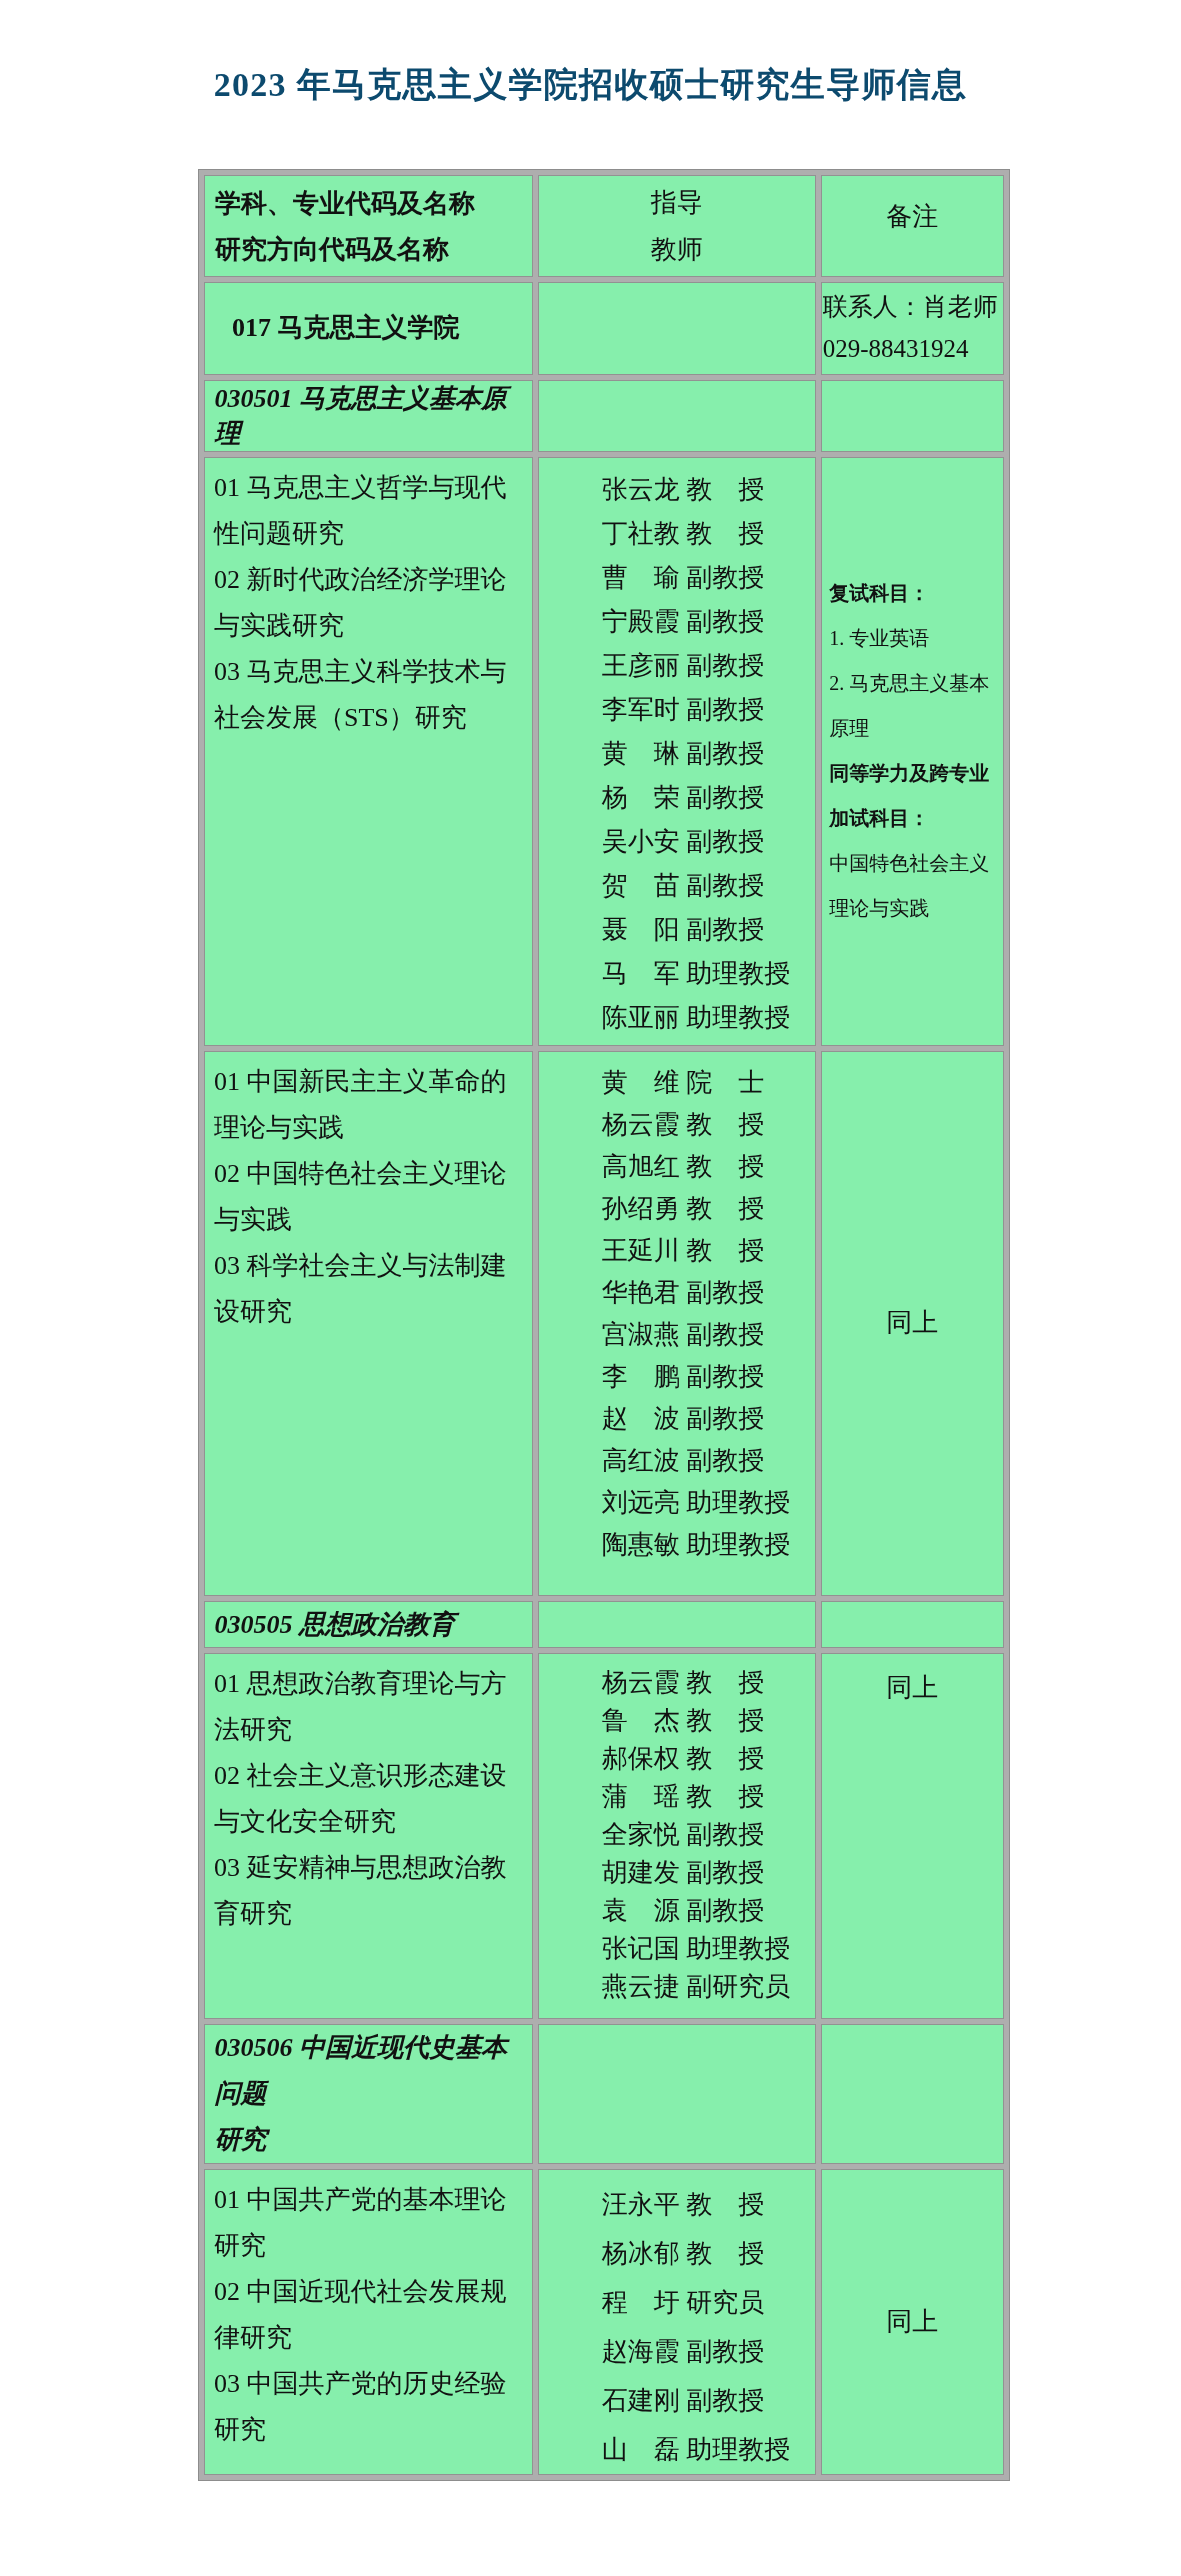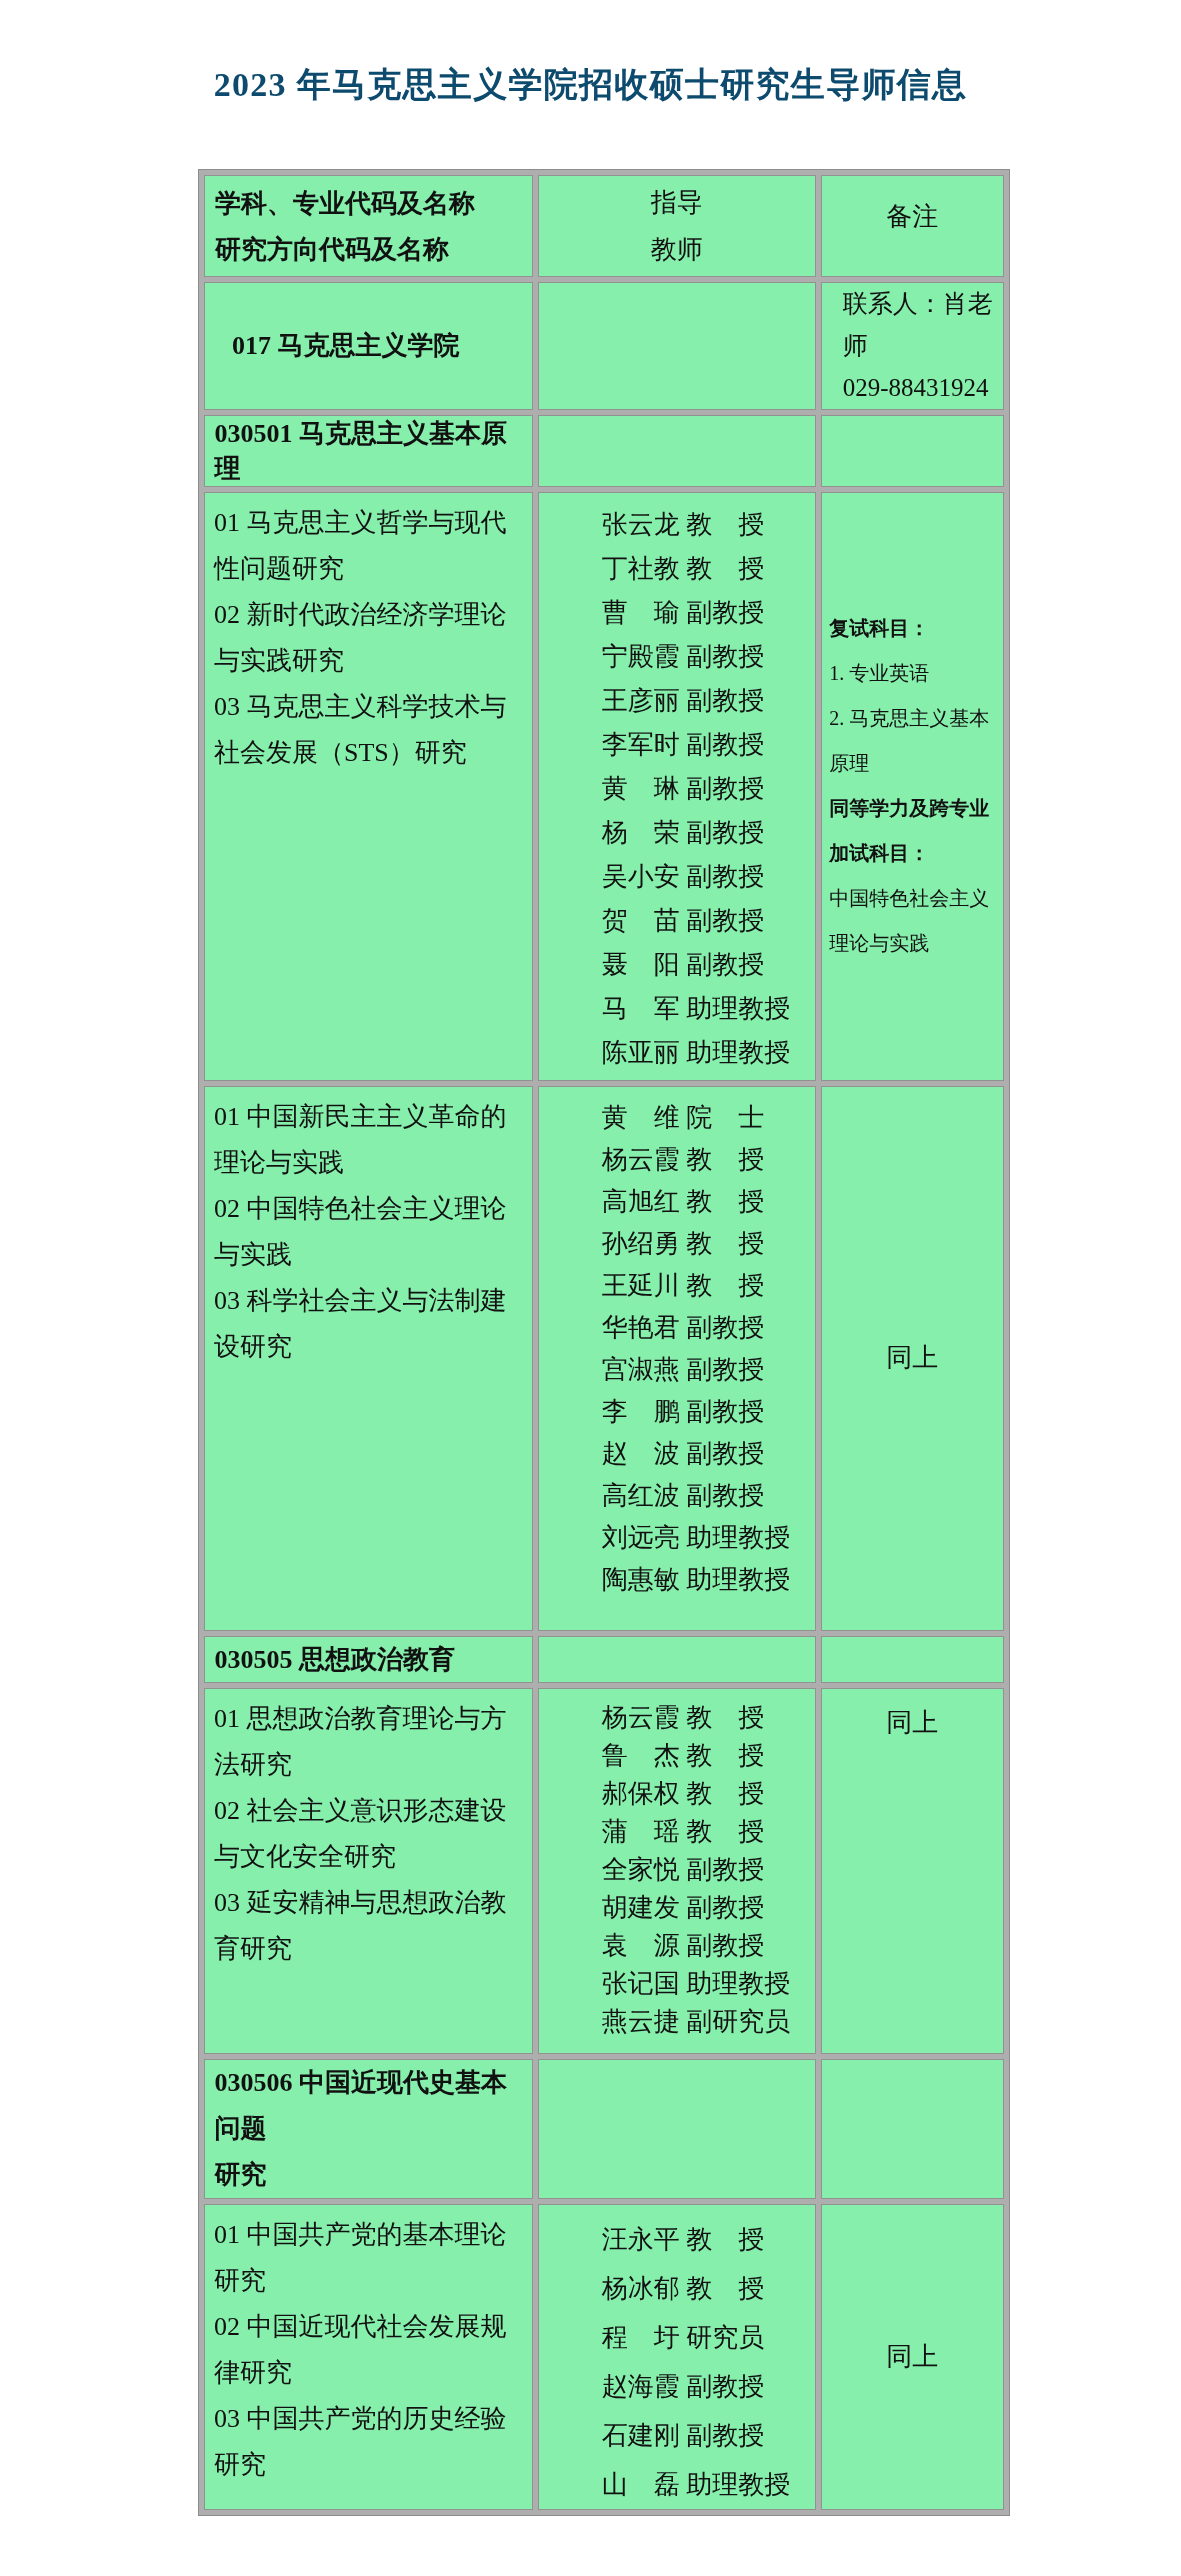--- a/index.html
+++ b/index.html
@@ -19,24 +19,24 @@
   td{
     background:#86efac;border:1.3px solid #929292;vertical-align:top;
     font-size:26px;line-height:1.7;padding:0;overflow:hidden;word-break:break-all;
   }
   
   .hdr-c1{font-weight:bold;padding:5px 6.3px 2.5px 10px;line-height:46px;}
   .hdr-c2{text-align:center;vertical-align:middle;line-height:47px;margin-left:28px;}
   .hdr-c3{text-align:center;vertical-align:top;padding-top:19px;line-height:44px;}
   
   .school-cell{font-weight:bold;vertical-align:middle;padding-left:27px;line-height:34px;margin-top:48px;}
-  .contact-cell{vertical-align:middle;padding-left:21px;}
+  .contact-cell{vertical-align:middle;padding-left:1px;}
   .contact-cell p{margin:0;line-height:42px;font-size:25px;}
   
-  .code-cell{font-weight:bold;vertical-align:middle;padding-left:9.5px;line-height:35px;}
+  .code-cell{font-weight:bold;vertical-align:middle;padding-left:9.5px;line-height:35px;font-style:italic;}
   .code-cell p{margin:0;}
   
   .dir-cell{padding:7.6px 2.5px 5px 9px;}
   .dir-cell p{margin:0;line-height:46px;}
   
   .teach-cell{padding-left:63px;padding-top:10px;}
   .teach-cell p{margin:0;}
   .lh-s1 p{line-height:44px;}
   .lh-s3 p{line-height:42px;}
   .lh-s5 p{line-height:38px;}

